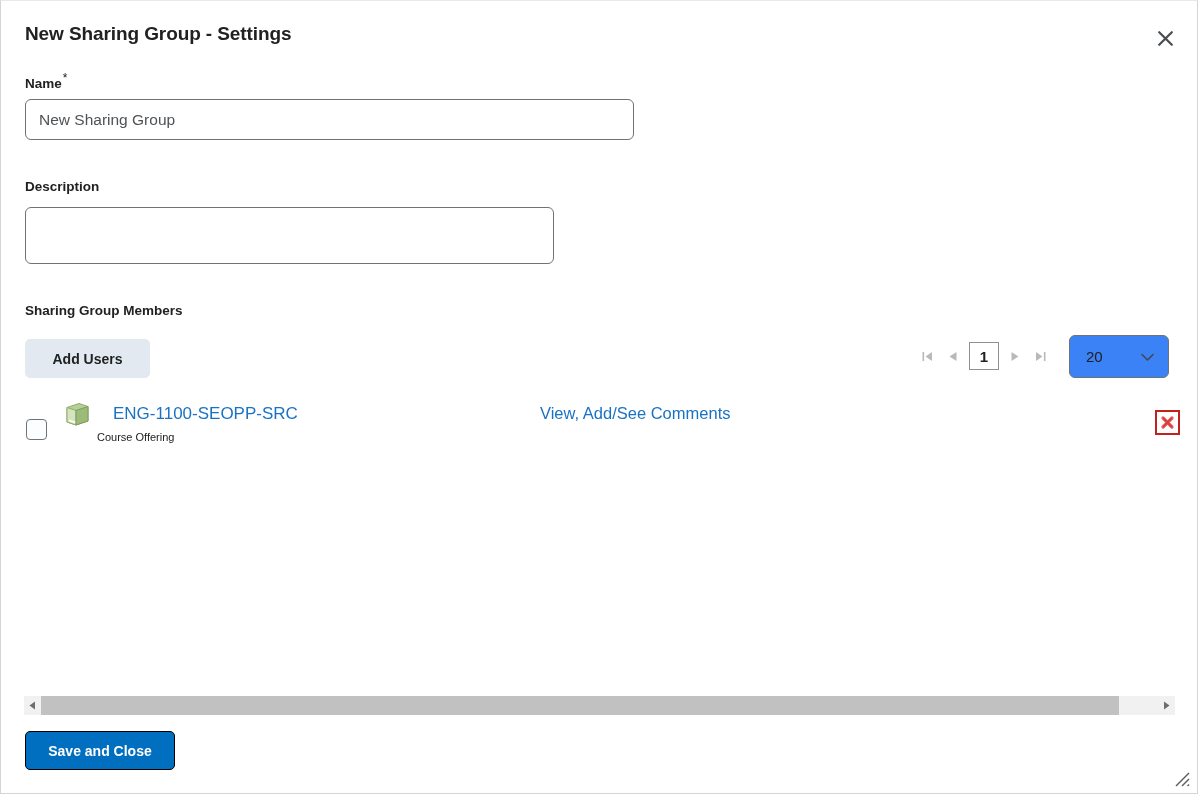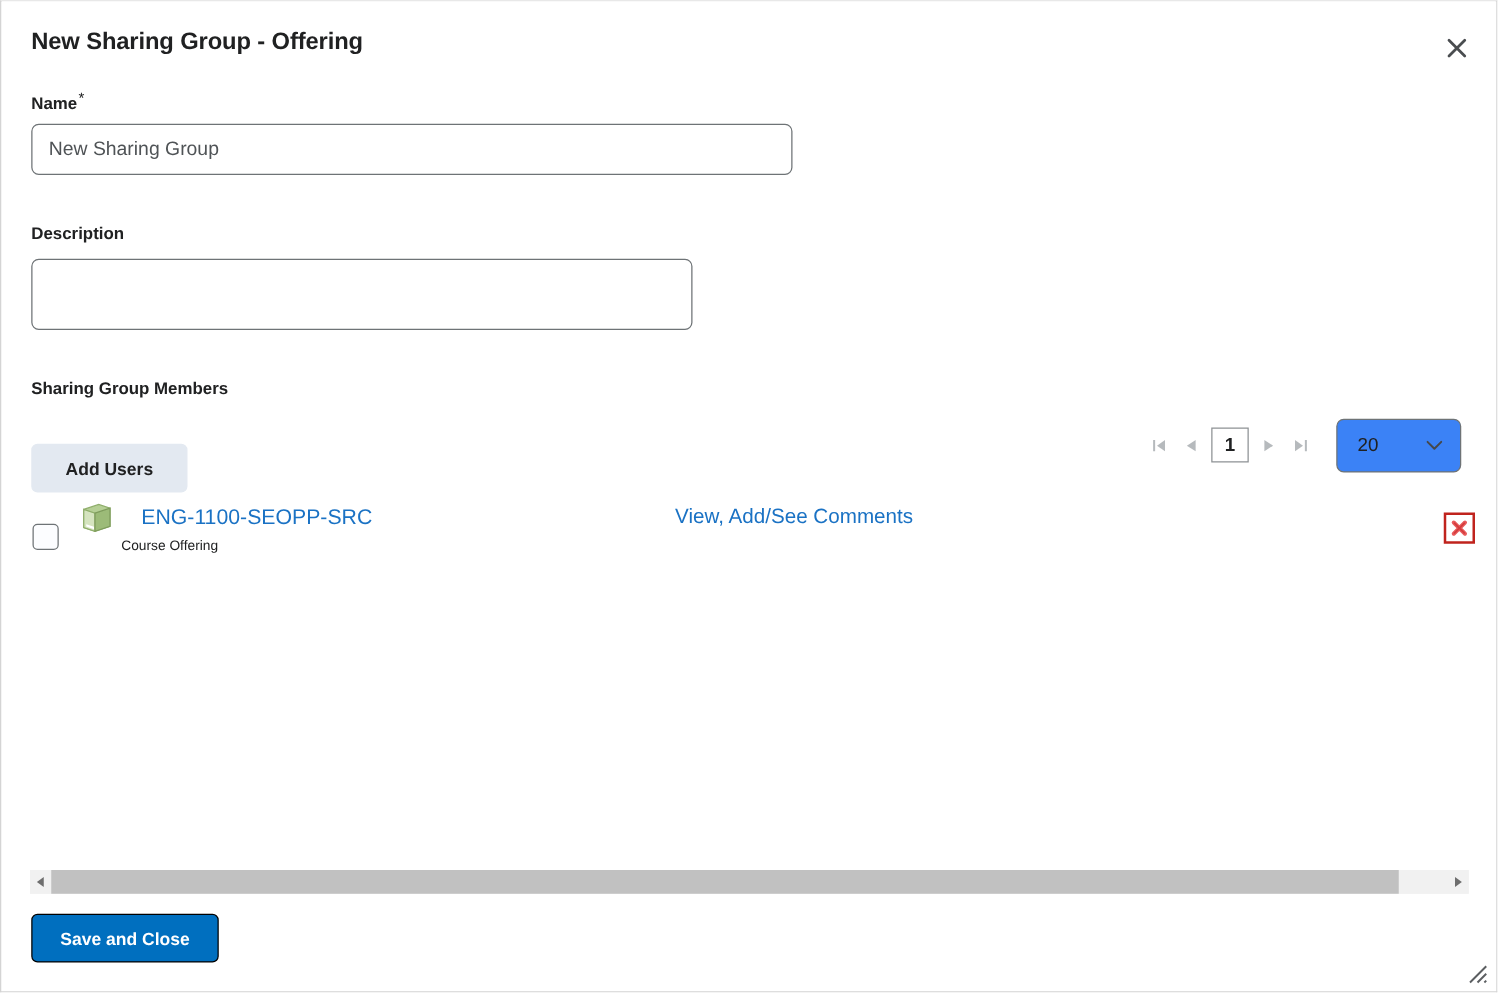--- a/index.html
+++ b/index.html
@@ -101,21 +101,21 @@
     resize: none;
     outline: none;
   }
 
   #members-label { left: 24px; top: 302px; }
 
   
   .add-users-btn {
     position: absolute;
     left: 24px;
-    top: 354px;
+    top: 338px;
     width: 125px;
     height: 39px;
     background: #e3e9f1;
     border: 1px solid #e3e9f1;
     border-radius: 5px;
     font-family: "Liberation Sans", sans-serif;
     font-size: 14px;
     font-weight: bold;
     color: #202122;
     cursor: pointer;
@@ -306,21 +306,21 @@
     height: 18px;
     cursor: nwse-resize;
   }
 </style>
 </head>
 <body>
 
 <div class="dialog">
 
   <div class="dlg-header">
-    <div class="dlg-title">New Sharing Group - Offering</div>
+    <div class="dlg-title">New Sharing Group - Settings</div>
     <button class="close-btn">
       <svg width="17" height="17" viewBox="0 0 17 17">
         <path d="M2.2 2.2 L14.8 14.8 M14.8 2.2 L2.2 14.8" stroke="#4a4d50" stroke-width="2.2" stroke-linecap="round"></path>
       </svg>
     </button>
   </div>
 
   <div class="field-label" id="name-label">
     <span>Name</span><span class="req-star">*</span>
   </div>

